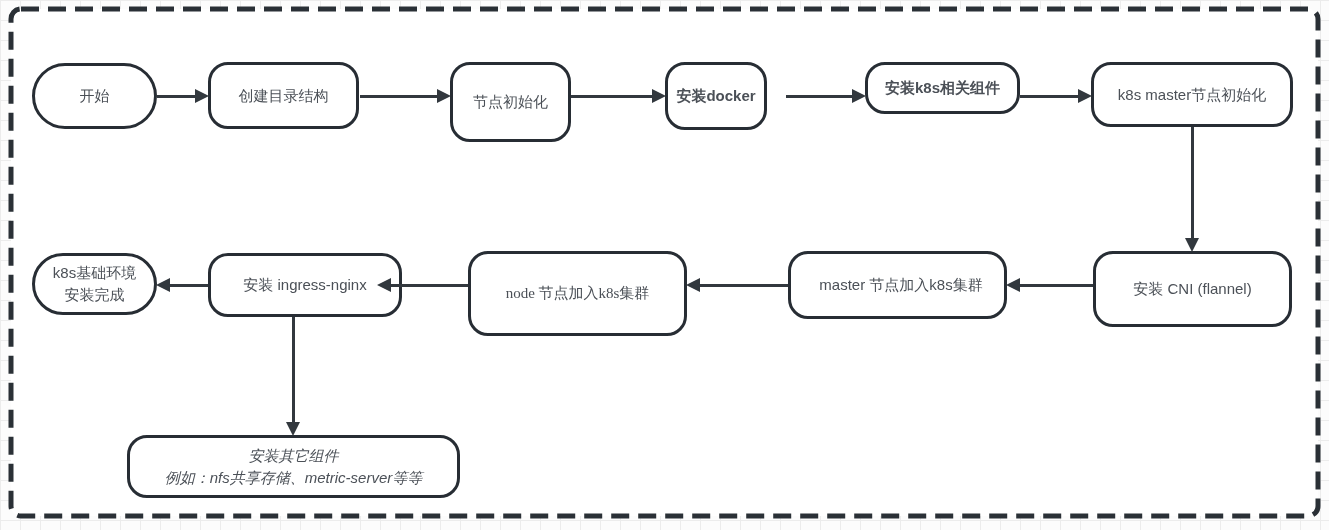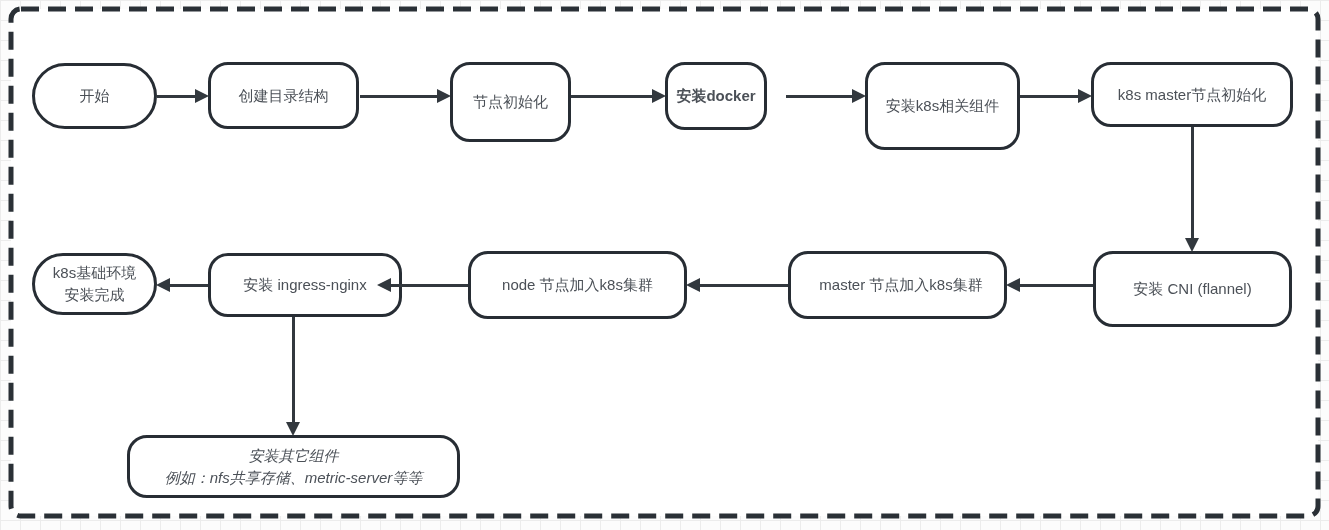--- a/index.html
+++ b/index.html
@@ -86,26 +86,26 @@
 <body>
 
 <svg class="frame-svg" viewBox="0 0 1329 530" xmlns="http://www.w3.org/2000/svg">
   <rect x="11" y="9" width="1307" height="507" rx="10" fill="#ffffff" stroke="#2a3036" stroke-width="5" stroke-dasharray="18 9"></rect>
 </svg>
 
 <div class="node terminator" style="left:32px; top:63px; width:125px; height:66px;">开始</div>
 <div class="node" style="left:208px; top:62px; width:151px; height:67px;">创建目录结构</div>
 <div class="node" style="left:450px; top:62px; width:121px; height:80px;">节点初始化</div>
 <div class="node" style="left:665px; top:62px; width:102px; height:68px;font-weight:bold;">安装docker</div>
-<div class="node" style="left:865px; top:62px; width:155px; height:88px;">安装k8s相关组件</div>
+<div class="node" style="left:865px; top:62px; width:155px; height:52px;font-weight:bold;">安装k8s相关组件</div>
 <div class="node" style="left:1091px; top:62px; width:202px; height:65px;">k8s master节点初始化</div>
 
 <div class="node" style="left:1093px; top:251px; width:199px; height:76px;">安装 CNI (flannel)</div>
 <div class="node" style="left:788px; top:251px; width:219px; height:68px;padding-left:7px;">master 节点加入k8s集群</div>
-<div class="node" style="left:468px; top:251px; width:219px; height:68px;">node 节点加入k8s集群</div>
+<div class="node" style="left:468px; top:251px; width:219px; height:85px;font-family:Liberation Serif, serif;">node 节点加入k8s集群</div>
 <div class="node" style="left:208px; top:253px; width:194px; height:64px;">安装 ingress-nginx</div>
 <div class="node terminator" style="left:32px; top:253px; width:125px; height:62px;">k8s基础环境
 安装完成</div>
 
 <div class="node" style="left:127px; top:435px; width:333px; height:63px;font-style:italic;">安装其它组件
 例如：nfs共享存储、metric-server等等</div>
 
 <div class="arrow right" style="left:157px; top:94.5px; width:51px; height:3px;">
   <div class="line-h"></div>
   <div class="head"></div>

